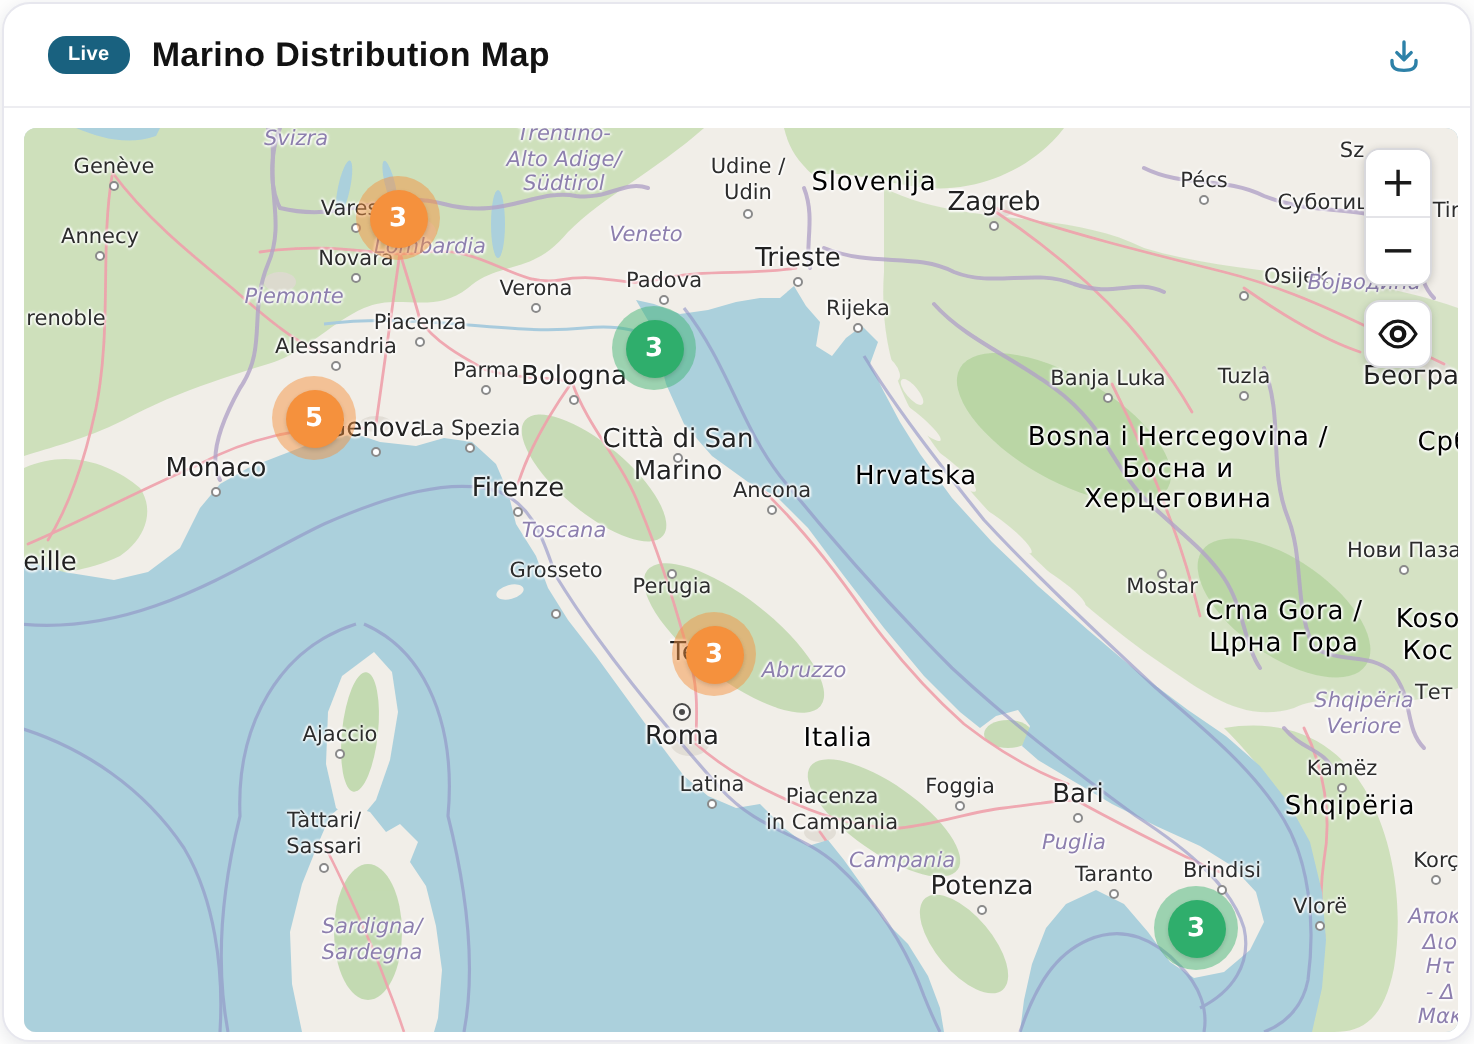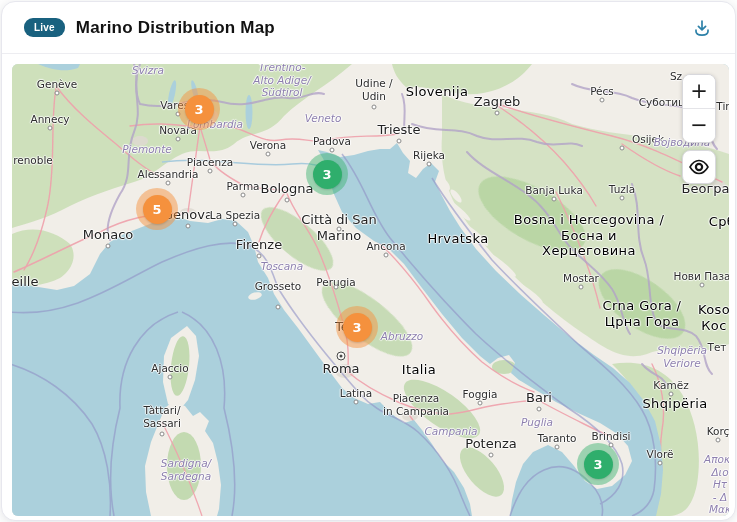--- a/index.html
+++ b/index.html
@@ -244,21 +244,21 @@
           <div>Firenze</div>
         </div>
         <div class="dot" style="left: 247px; top: 192px;"></div>
         <div class="lbl region" style="left: 270px; top: 202px;">
           <div>Toscana</div>
         </div>
         <div class="lbl city" style="left: 266px; top: 222px;">
           <div>Grosseto</div>
         </div>
         <div class="dot" style="left: 266px; top: 243px;"></div>
-        <div class="lbl city" style="left: 324px; top: 218px;">
+        <div class="lbl city" style="left: 324px; top: 230px;">
           <div>Perugia</div>
         </div>
         <div class="dot" style="left: 324px; top: 223px;"></div>
         <div class="lbl city" style="left: 374px; top: 182px;">
           <div>Ancona</div>
         </div>
         <div class="dot" style="left: 374px; top: 191px;"></div>
         <div class="lbl city big" style="left: 327px; top: 164px;">
           <div>Città di San</div>
           <div>Marino</div>
@@ -319,21 +319,21 @@
           <div>Београд</div>
         </div>
         <div class="lbl country" style="left: 710px; top: 158px;">
           <div>Срб</div>
         </div>
         <div class="lbl country" style="left: 577px; top: 171px;">
           <div>Bosna i Hercegovina /</div>
           <div>Босна и</div>
           <div>Херцеговина</div>
         </div>
-        <div class="lbl city" style="left: 569px; top: 214px;">
+        <div class="lbl city" style="left: 569px; top: 230px;">
           <div>Mostar</div>
         </div>
         <div class="dot" style="left: 569px; top: 223px;"></div>
         <div class="lbl region" style="left: 703px; top: 187px; margin-left: 36px;">
           <div>Цент</div>
           <div>Срб</div>
         </div>
         <div class="lbl city" style="left: 690px; top: 212px;">
           <div>Нови Паза</div>
         </div>

